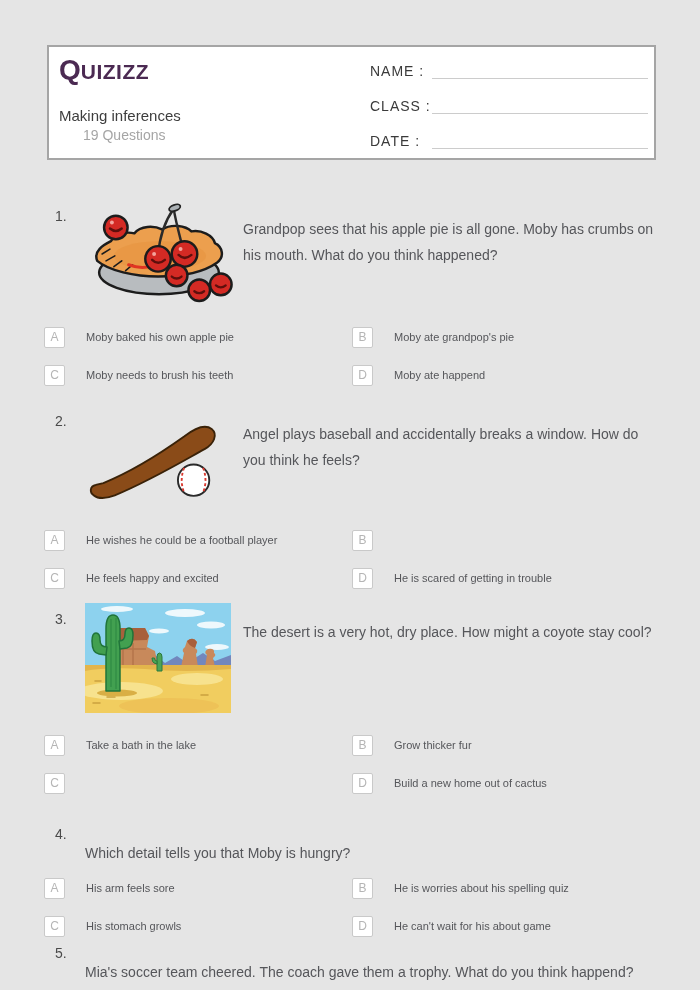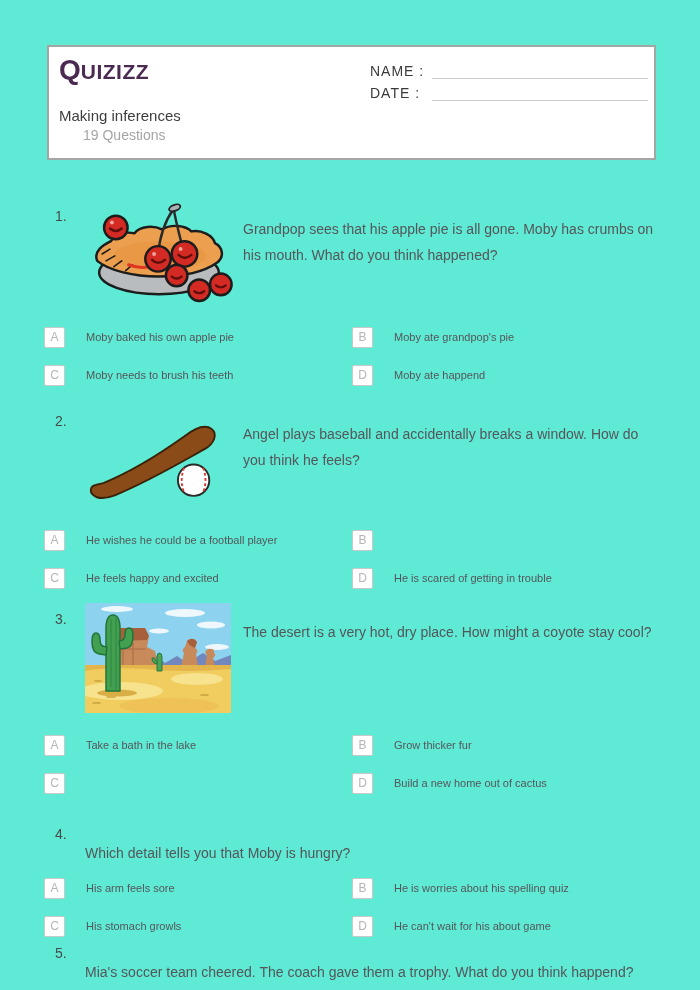--- a/index.html
+++ b/index.html
@@ -1,28 +1,28 @@
 <!DOCTYPE html>
 <html><head>
 <meta charset="utf-8">
 <style>
   html,body{margin:0;padding:0;background:#ffffff;}
   body{width:700px;height:990px;overflow:hidden;font-family:"Liberation Sans",sans-serif;}
-  .page{position:relative;width:700px;height:990px;background:#5eead4;overflow:hidden;}
+  .page{position:relative;width:700px;height:990px;background:#e5e5e5;overflow:hidden;}
 
   
   .header-box{position:absolute;left:47px;top:45px;width:609px;height:115px;
     border:2px solid #a5a5a5;box-sizing:border-box;background:#fff;}
   .logo{position:absolute;left:10px;top:6px;color:#4b2a52;font-weight:800;line-height:34px;}
   .logo .logo-q{font-size:28px;}
   .logo .logo-rest{font-size:21px;letter-spacing:.5px;text-transform:uppercase;}
   .hdr-title{position:absolute;left:10px;top:60px;font-size:15px;color:#3d3d3d;font-weight:400;}
   .hdr-count{position:absolute;left:10px;top:80px;font-size:14px;color:#a5a5a5;margin-left:24px;}
   .fields{position:absolute;left:321px;top:10px;width:278px;}
-  .field-row{display:flex;align-items:flex-end;height:22px;}
+  .field-row{display:flex;align-items:flex-end;height:22px;margin-bottom:13px;}
   .field-label{font-size:14px;color:#3a3a3a;letter-spacing:1px;width:62px;white-space:nowrap;}
   .field-line{flex:1;height:18px;border-bottom:1px solid #cccccc;}
 
   
   .question{position:absolute;left:44px;width:612px;}
   .qi-0{top:200px;} .qi-1{top:405px;} .qi-2{top:603px;} .qi-3{top:824px;} .qi-4{top:943px;}
 
   .q-head{display:flex;align-items:flex-start;}
   .q-num{width:30px;padding-left:11px;box-sizing:content-box;font-size:14px;color:#4a4a4a;padding-top:8px;flex:none;}
   .no-img .q-num{padding-top:2px;}
@@ -59,20 +59,24 @@
       <span class="logo-q">Q</span><span class="logo-rest">uizizz</span>
     </div>
     <div class="hdr-title">Making inferences</div>
     <div class="hdr-count">19 Questions</div>
     <div class="fields">
   <div class="field-row">
     <span class="field-label">NAME :</span>
     <span class="field-line"></span>
   </div>
 
+  <div class="field-row">
+    <span class="field-label">CLASS :</span>
+    <span class="field-line"></span>
+  </div>
 
   <div class="field-row">
     <span class="field-label">DATE :</span>
     <span class="field-line"></span>
   </div>
 </div>
   </header>
 
   <main id="questions">
   <section class="question qi-0">

